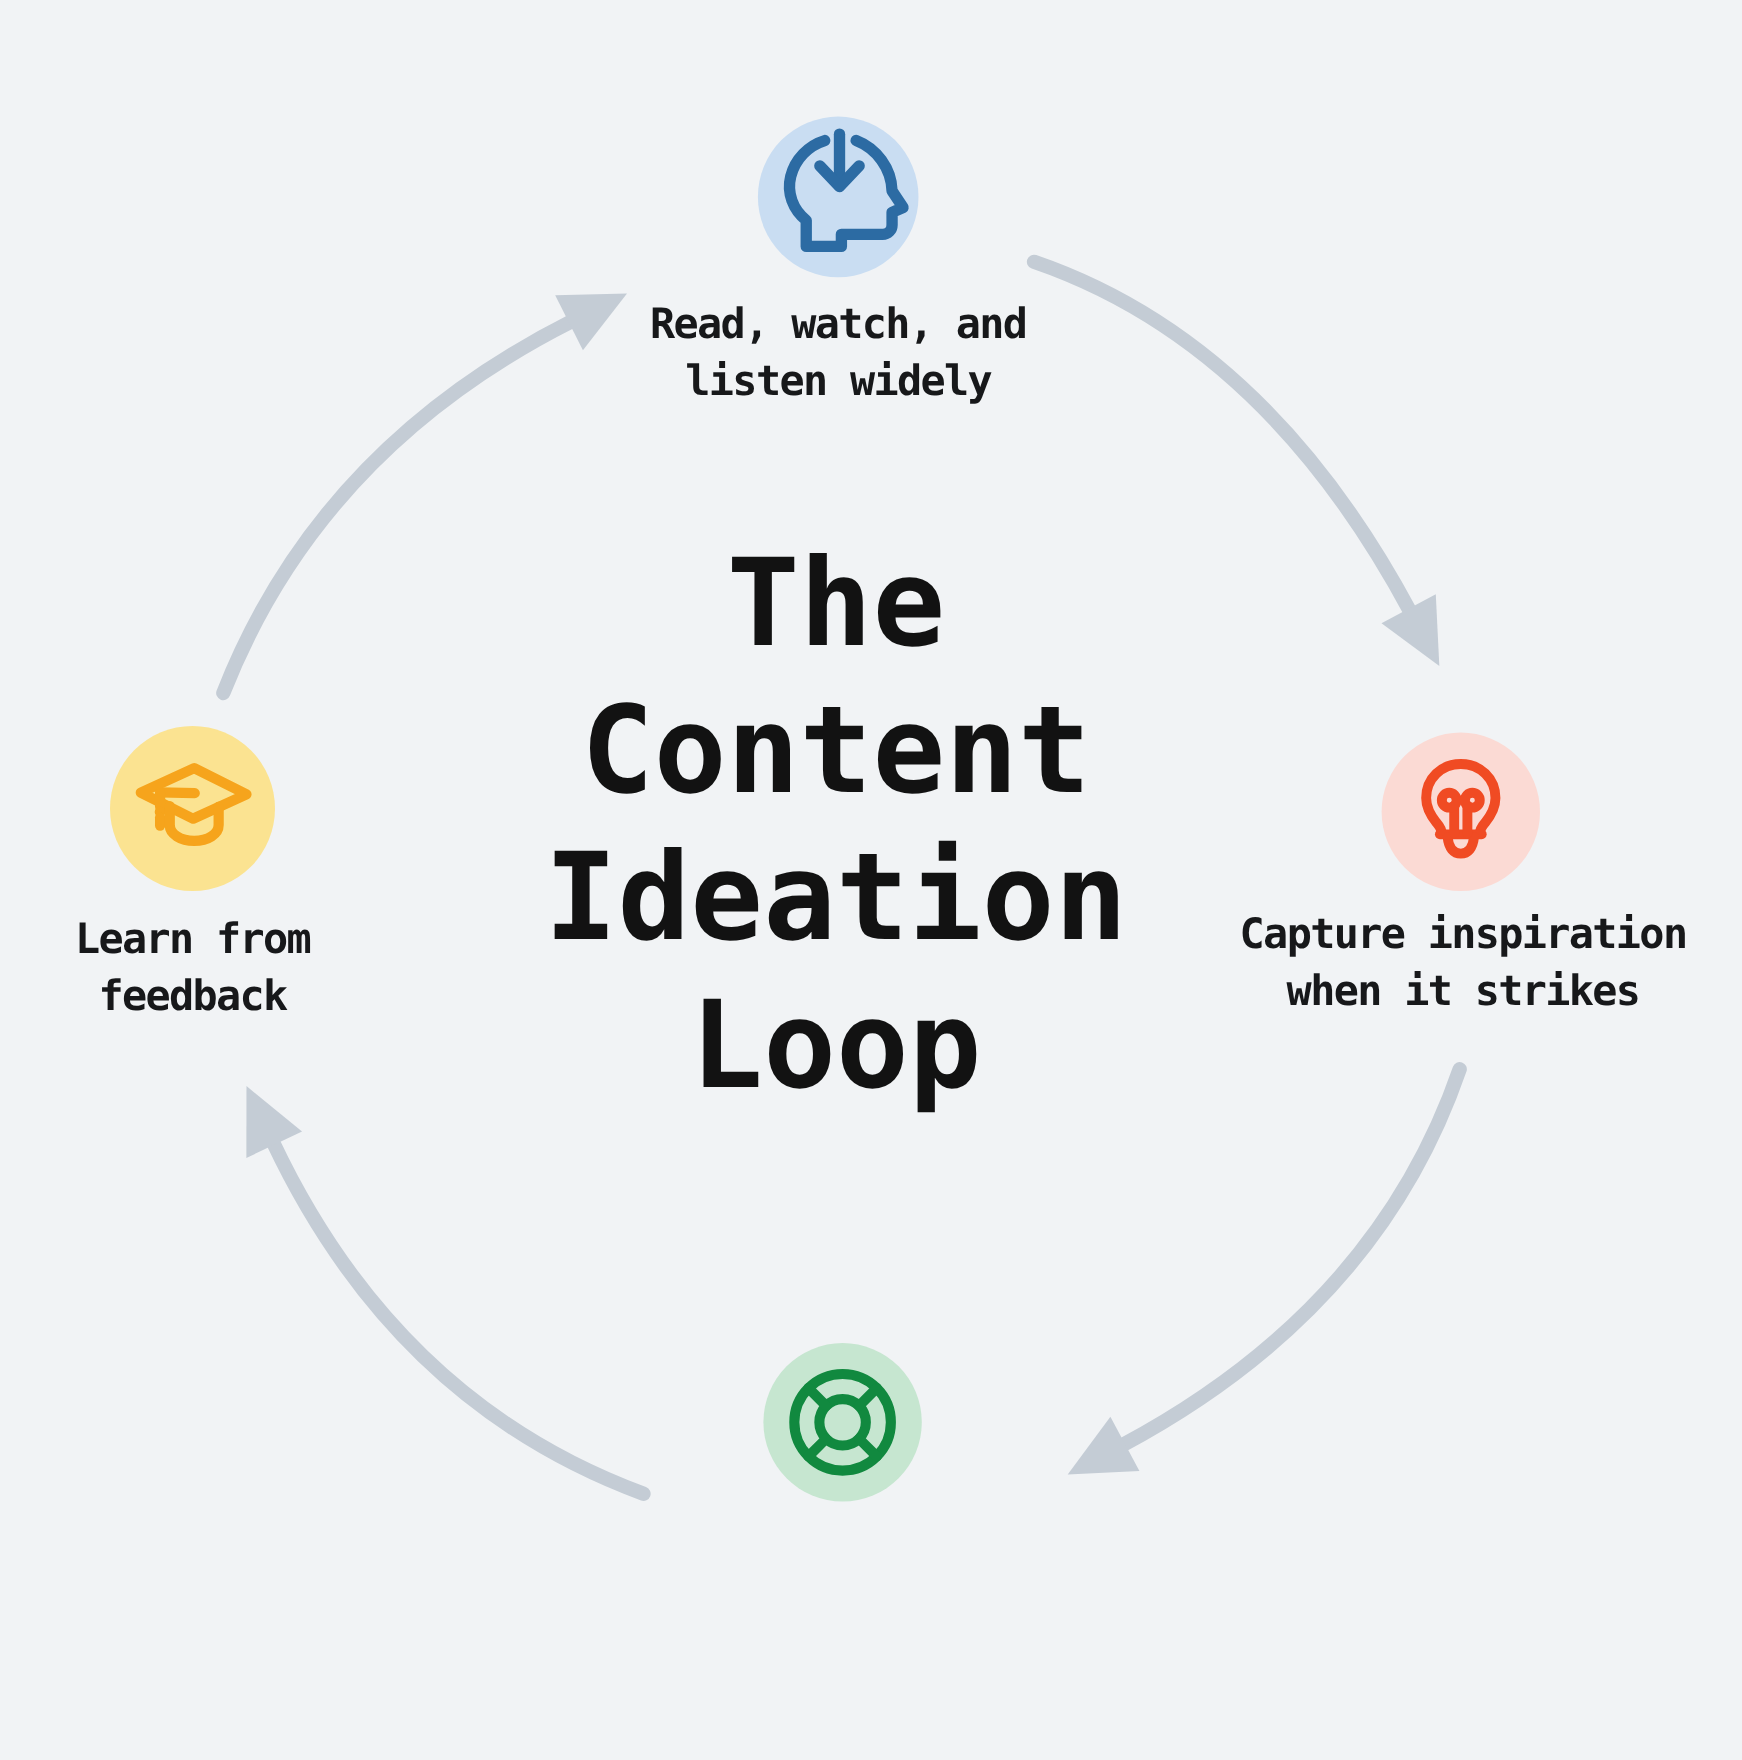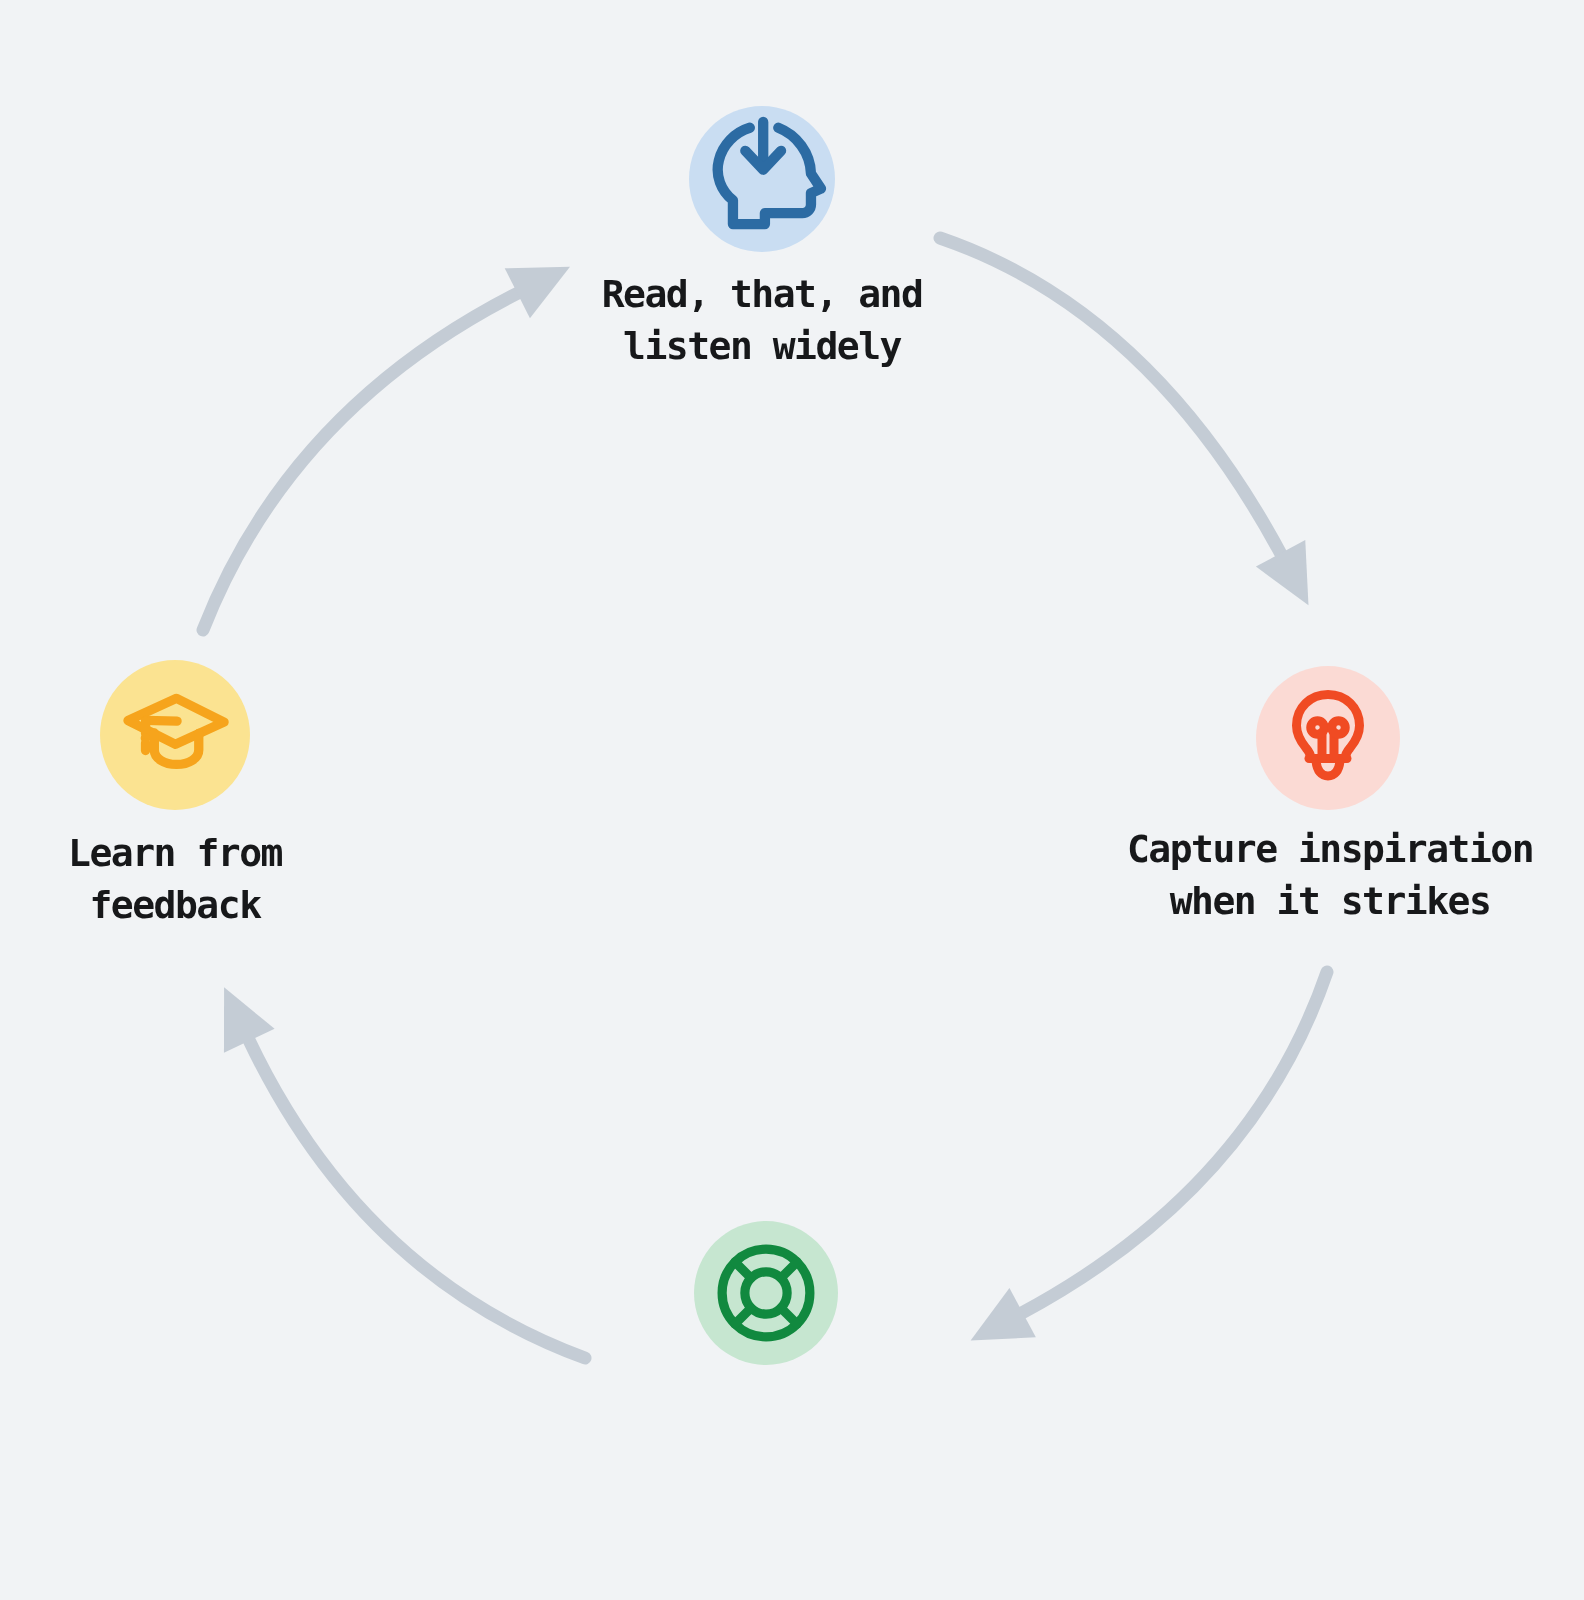--- a/index.html
+++ b/index.html
@@ -61,29 +61,33 @@
       <marker id="ah" viewBox="0 0 64 60" markerWidth="64" markerHeight="60" refX="5" refY="30" orient="auto" markerUnits="userSpaceOnUse">
         <path class="arrowhead" d="M2 2 L61 30 L2 58 Z"></path>
       </marker>
     </defs>
     <path class="arrow-path" d="M 940 238 Q 1150 310 1282 556" marker-end="url(#ah)"></path>
     <path class="arrow-path" d="M 1327 972 Q 1252 1190 1020 1314" marker-end="url(#ah)"></path>
     <path class="arrow-path" d="M 585 1358 Q 360 1275 248 1038" marker-end="url(#ah)"></path>
     <path class="arrow-path" d="M 203 630 Q 290 408 520 292" marker-end="url(#ah)"></path>
   </svg>
 
+  <div class="title">The
+Content
+Ideation
+Loop</div>
 
   <div class="step-circle c-top">
     <svg viewBox="0 0 24 24" stroke-width="1.5">
       <path d="M12.1 2.9 V9.7"></path>
       <path d="M9.5 7.1 L12.1 9.85 L14.7 7.1"></path>
       <path d="M14.3 3.75 C17 4.8 18.95 7.4 19.05 10.4 L20.5 12.6 L19.05 13.25 L19.05 14.9 C19.05 15.6 18.5 16.15 17.8 16.15 L12.35 16.15 L12.35 17.75 L7.7 17.75 L7.7 14.3 C5.95 12.9 5.1 10.7 5.65 8.5 C6.2 6.2 8 4.4 10.15 3.75"></path>
     </svg>
   </div>
-  <div class="label l-top">Read, that, and
+  <div class="label l-top">Read, watch, and
 listen widely</div>
 
   <div class="step-circle c-right">
     <svg viewBox="0 0 24 24" stroke-width="1.8">
       <path d="M8.55 16 C8.55 15.2 8.2 14.7 7.6 14 C6.7 12.9 5.7 11.5 5.7 9.5 C5.7 5.9 8.5 3.3 12 3.3 C15.5 3.3 18.3 5.9 18.3 9.5 C18.3 11.5 17.3 12.9 16.4 14 C15.8 14.7 15.45 15.2 15.45 16"></path>
       <path d="M8.2 16.1 L15.8 16.1"></path>
       <path d="M9.6 16.6 C9.8 18.6 10.7 19.6 12 19.6 C13.3 19.6 14.2 18.6 14.4 16.6"></path>
       <path d="M10.8 15.9 V10.9"></path>
       <path d="M13.2 15.9 V10.9"></path>
       <circle cx="9.9" cy="9.9" r="1.35"></circle>

